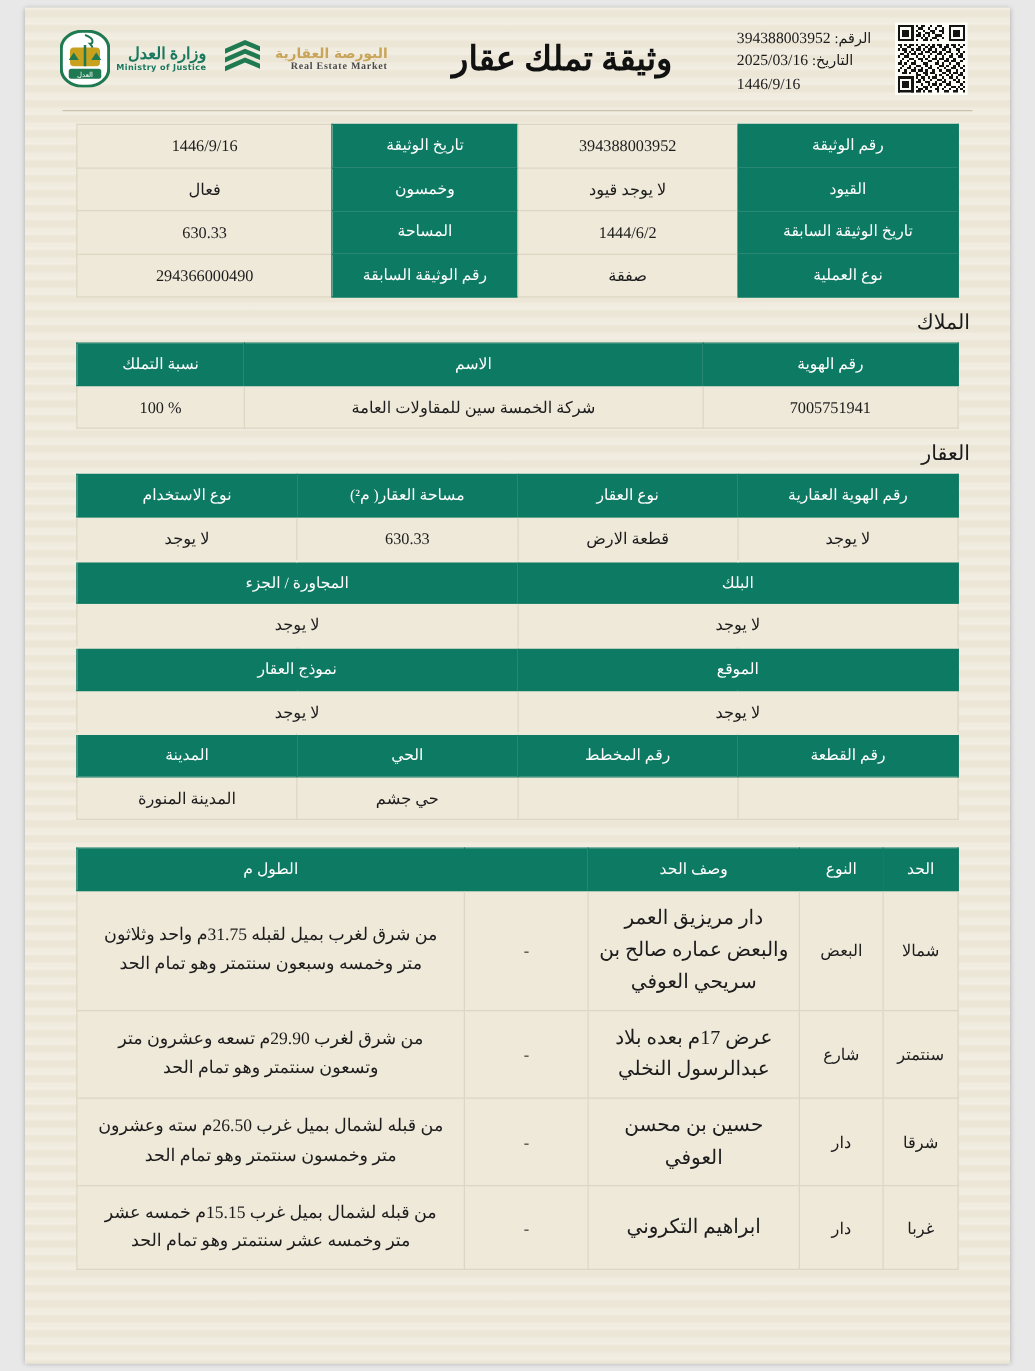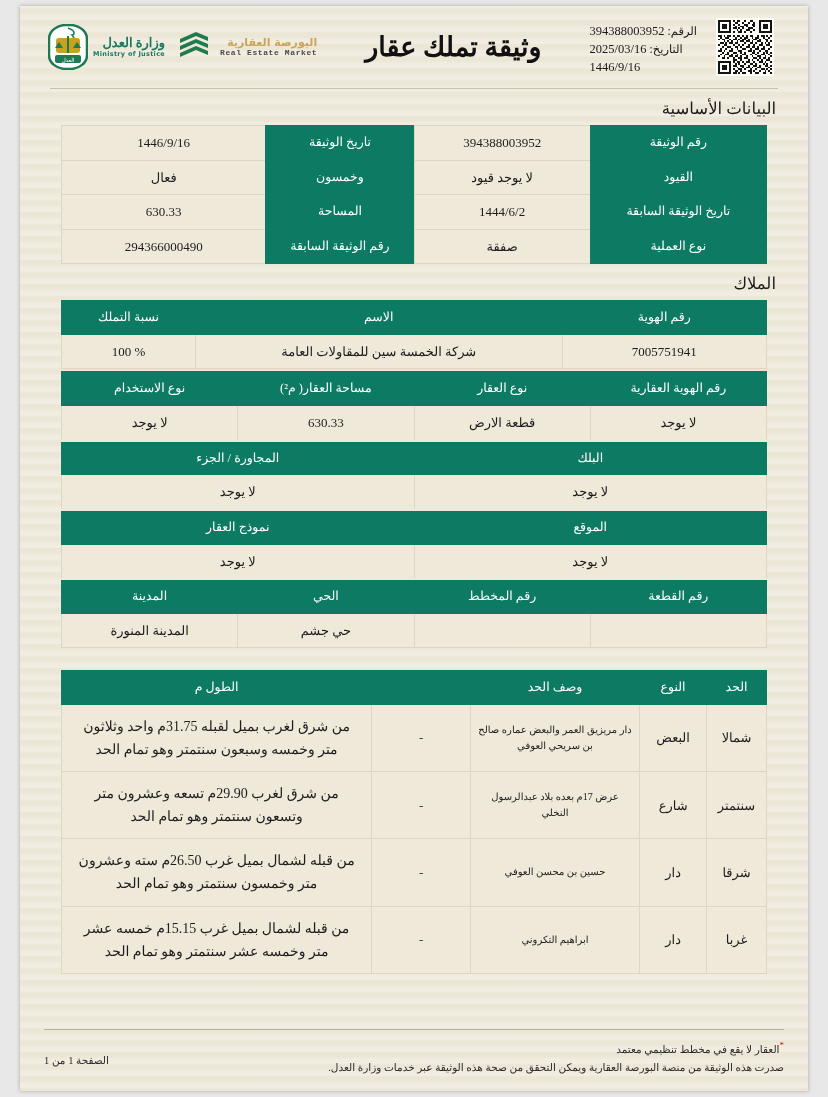--- a/index.html
+++ b/index.html
@@ -81,21 +81,21 @@
   .hdr-right { display: flex; align-items: center; gap: 9px; }
   .rem-logo { display: flex; align-items: center; gap: 6px; }
   .rem-text { text-align: right; line-height: 1.05; }
   .rem-ar {
     font-size: 11px; color: #c8a558; font-weight: 700;
     letter-spacing: .5px;
     font-family: "DejaVu Sans", sans-serif;
   }
   .rem-en {
     font-size: 8px; color: #4a4a4a; letter-spacing: .6px;
-    font-family: Liberation Mono, monospace; font-weight: 700;
+    font-family: Liberation Serif, serif; font-weight: 700;
     white-space: nowrap;
   }
   .moj-logo { display: flex; align-items: center; gap: 5px; }
   .moj-text { text-align: right; line-height: 1.1; }
   .moj-ar { font-size: 13px; color: #19795f; font-weight: 700; }
   .moj-en {
     font-size: 6.5px; color: #19795f; letter-spacing: .3px;
     font-family: "DejaVu Sans", sans-serif; font-weight: 700;
   }
   .hdr-rule {
@@ -140,21 +140,21 @@
   .val { background: #efe9da; }
   .num {
     font-family: "Liberation Serif", serif;
     direction: ltr;
     unicode-bidi: embed;
   }
 
   
   table.bounds td { padding: 9px 7px; }
   table.bounds .len { font-size: 14px; line-height: 1.65; padding: 10px 14px; }
-  table.bounds .desc { font-size: 10px; line-height: 1.6; }
+  table.bounds .desc { font-size: 16px; line-height: 1.6; }
   table.bounds .dash { color: #3a3a3a; }
 
   
   .footer {
     position: absolute;
     left: 24px;
     right: 24px;
     bottom: 14px;
     z-index: 3;
   }
@@ -453,21 +453,20 @@
           <path d="M11 18 l4 6 h-8 z M29 18 l4 6 h-8 z" fill="#1f7a52"></path>
           <rect x="7" y="31" width="26" height="8" rx="2" fill="#1f7a52"></rect>
           <text x="20" y="37.5" font-size="5.5" fill="#ffffff" text-anchor="middle" font-family="DejaVu Sans, sans-serif">العدل</text>
         </svg>
       </div>
     </div>
   </div>
 
   <div class="hdr-rule"></div>
 
-  <div class="sec-title">البيانات الأساسية</div>
   <table class="grid">
     <colgroup>
         <col style="width:25%">
         <col style="width:25%">
         <col style="width:21%">
         <col style="width:29%">
       </colgroup>
     <tbody>
       <tr>
         <td class="hd">رقم الوثيقة</td>
@@ -512,20 +511,21 @@
     </thead>
     <tbody>
       <tr>
         <td class="val num">7005751941</td>
         <td class="val">شركة الخمسة سين للمقاولات العامة</td>
         <td class="val">% 100</td>
       </tr>
     </tbody>
   </table>
 
+  <div class="sec-title">العقار</div>
   <table class="grid">
     <colgroup>
         <col style="width:25%">
         <col style="width:25%">
         <col style="width:25%">
         <col style="width:25%">
       </colgroup>
     <tbody>
       <tr>
         <td class="hd">رقم الهوية العقارية</td>
@@ -612,26 +612,14 @@
       <tr>
         <td class="val">غربا</td>
         <td class="val">دار</td>
         <td class="val desc">ابراهيم التكروني</td>
         <td class="val dash">-</td>
         <td class="val len">من قبله لشمال بميل غرب 15.15م خمسه عشر متر وخمسه عشر سنتمتر وهو تمام الحد</td>
       </tr>
     </tbody>
   </table>
 
-  <div class="footer">
-    <div class="footer-rule"></div>
-    <div class="footer-row">
-      <div class="footer-notes">
-        <div class="note1">
-          <span class="note-star">*</span><span>العقار لا يقع في مخطط تنظيمي معتمد</span>
-        </div>
-        <div class="note2">صدرت هذه الوثيقة من منصة البورصة العقارية ويمكن التحقق من صحة هذه الوثيقة عبر خدمات وزارة العدل.</div>
-      </div>
-      <div class="page-num">الصفحة 1 من 1</div>
-    </div>
-  </div>
 
 </div>
 
 </body></html>

